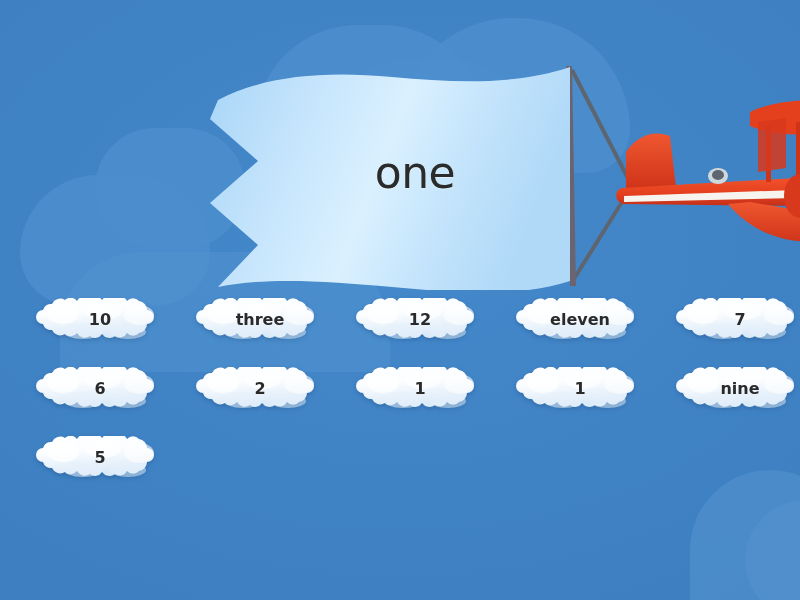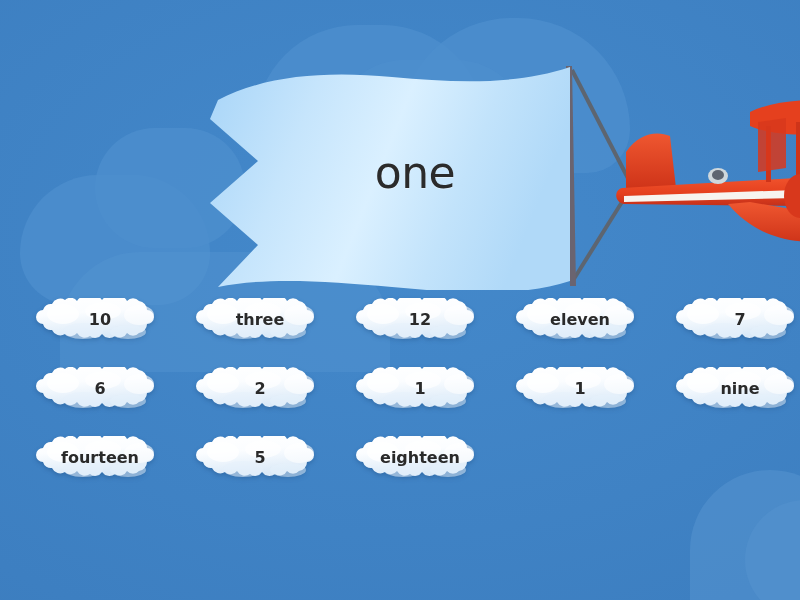--- a/index.html
+++ b/index.html
@@ -237,37 +237,21 @@
           </svg>
         </div>
         <span class="card-label">nine</span>
       </div>
       <div class="answer-card">
         <div class="cloud-shape">
           <svg viewBox="0 0 134 43">
             <use href="#cloud-card-shape"></use>
           </svg>
         </div>
-        <span class="card-label">fourteen</span>
-      </div>
-      <div class="answer-card">
-        <div class="cloud-shape">
-          <svg viewBox="0 0 134 43">
-            <use href="#cloud-card-shape"></use>
-          </svg>
-        </div>
         <span class="card-label">5</span>
-      </div>
-      <div class="answer-card">
-        <div class="cloud-shape">
-          <svg viewBox="0 0 134 43">
-            <use href="#cloud-card-shape"></use>
-          </svg>
-        </div>
-        <span class="card-label">eighteen</span>
       </div>
     </div>
 
 </div>
 
 <svg width="0" height="0" style="position:absolute" aria-hidden="true">
   <defs>
     <linearGradient id="cloudCardG" x1="0" y1="0" x2="0.2" y2="1">
       <stop offset="0%" stop-color="#ffffff"></stop>
       <stop offset="45%" stop-color="#fbfdff"></stop>

